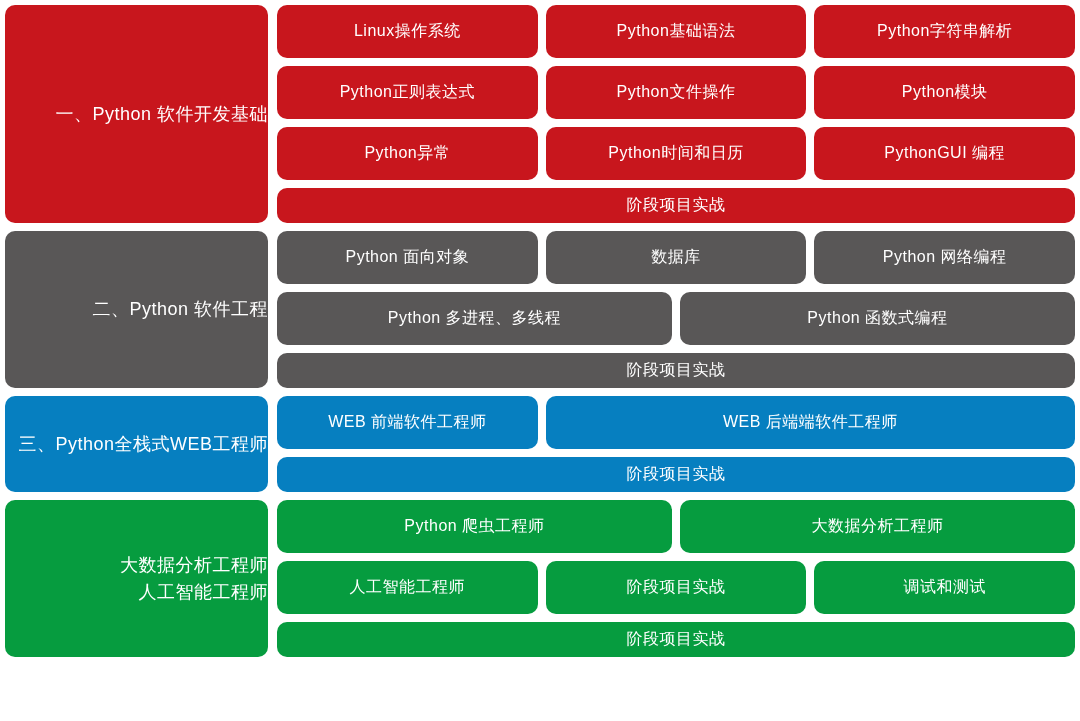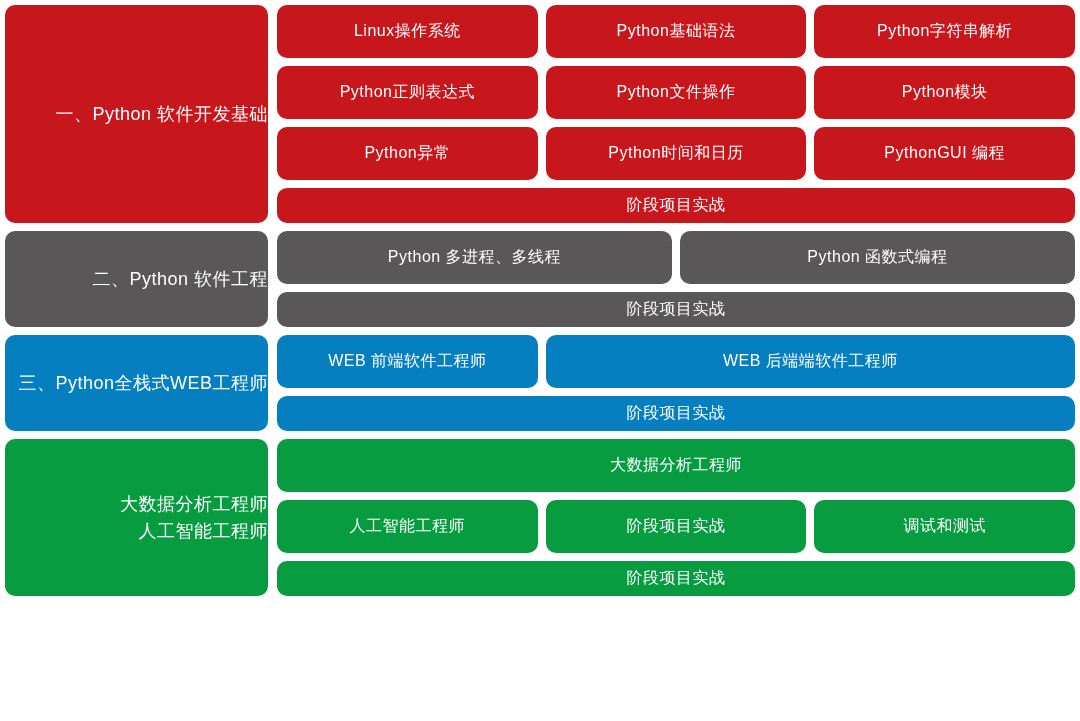--- a/index.html
+++ b/index.html
@@ -97,20 +97,25 @@
       </div>
     </div>
   </section>
 
   <section class="stage" style="--stage: #595757;">
     <div class="stage-label">
       <div>二、Python 软件工程</div>
     </div>
     <div class="stage-body">
       <div class="row">
+        <div class="cell">Python 面向对象</div>
+        <div class="cell">数据库</div>
+        <div class="cell">Python 网络编程</div>
+      </div>
+      <div class="row">
         <div class="cell">Python 多进程、多线程</div>
         <div class="cell">Python 函数式编程</div>
       </div>
       <div class="row footer-row">
         <div class="cell">阶段项目实战</div>
       </div>
     </div>
   </section>
 
   <section class="stage" style="--stage: #067fc0;">
@@ -128,20 +133,21 @@
     </div>
   </section>
 
   <section class="stage" style="--stage: #069c3f;">
     <div class="stage-label">
       <div>大数据分析工程师</div>
       <div>人工智能工程师</div>
     </div>
     <div class="stage-body">
       <div class="row">
+        <div class="cell">Python 爬虫工程师</div>
         <div class="cell">大数据分析工程师</div>
       </div>
       <div class="row">
         <div class="cell">人工智能工程师</div>
         <div class="cell">阶段项目实战</div>
         <div class="cell">调试和测试</div>
       </div>
       <div class="row footer-row">
         <div class="cell">阶段项目实战</div>
       </div>

